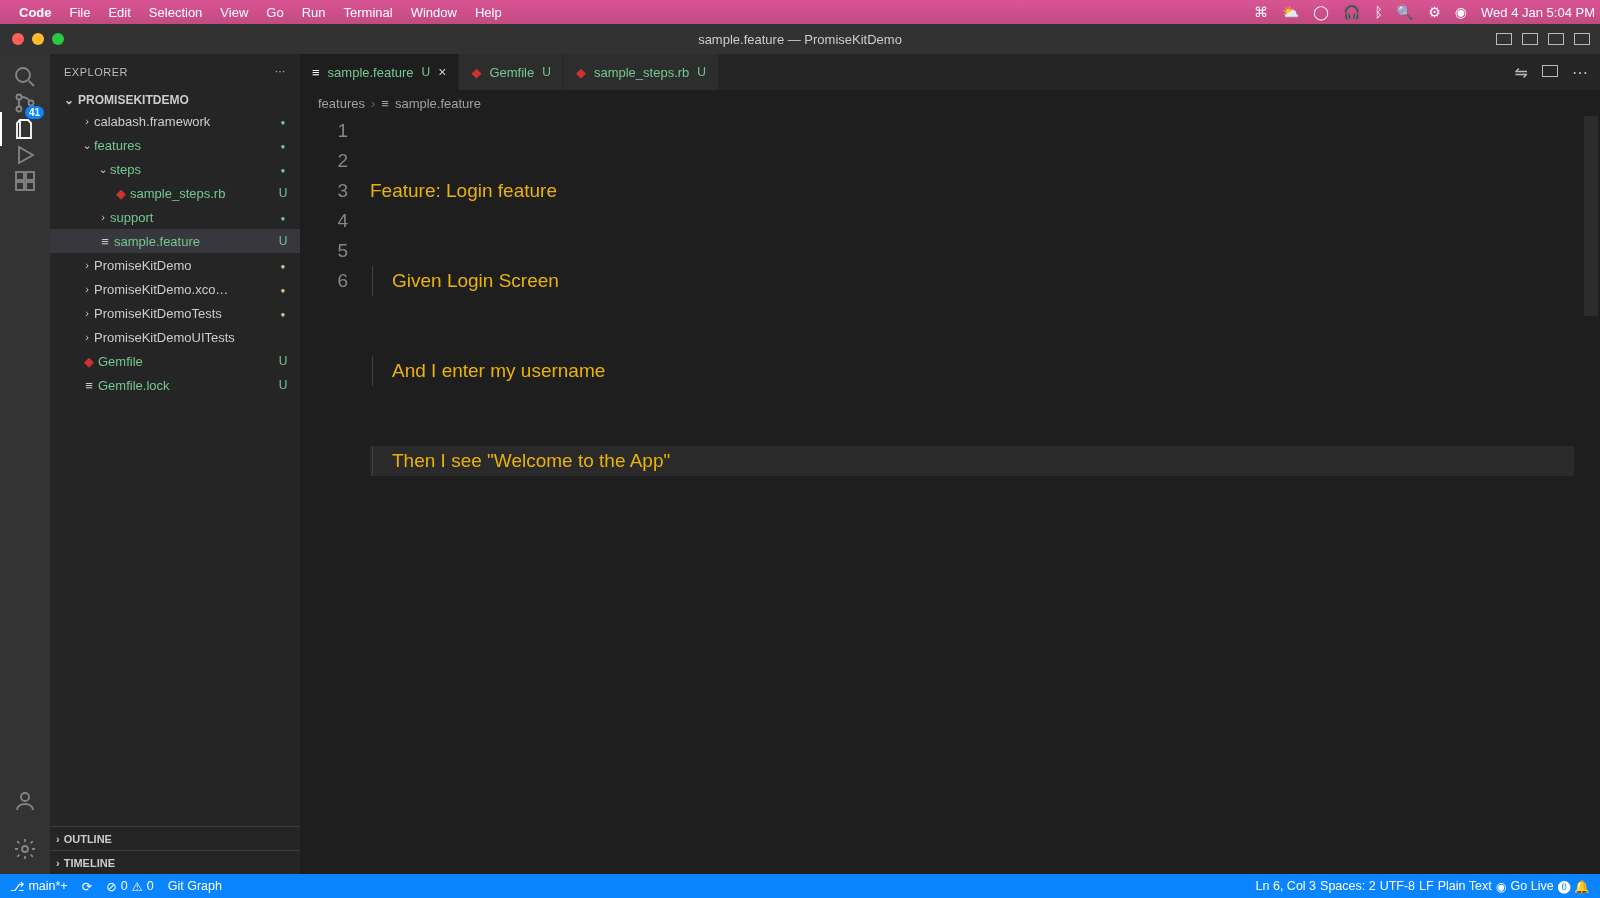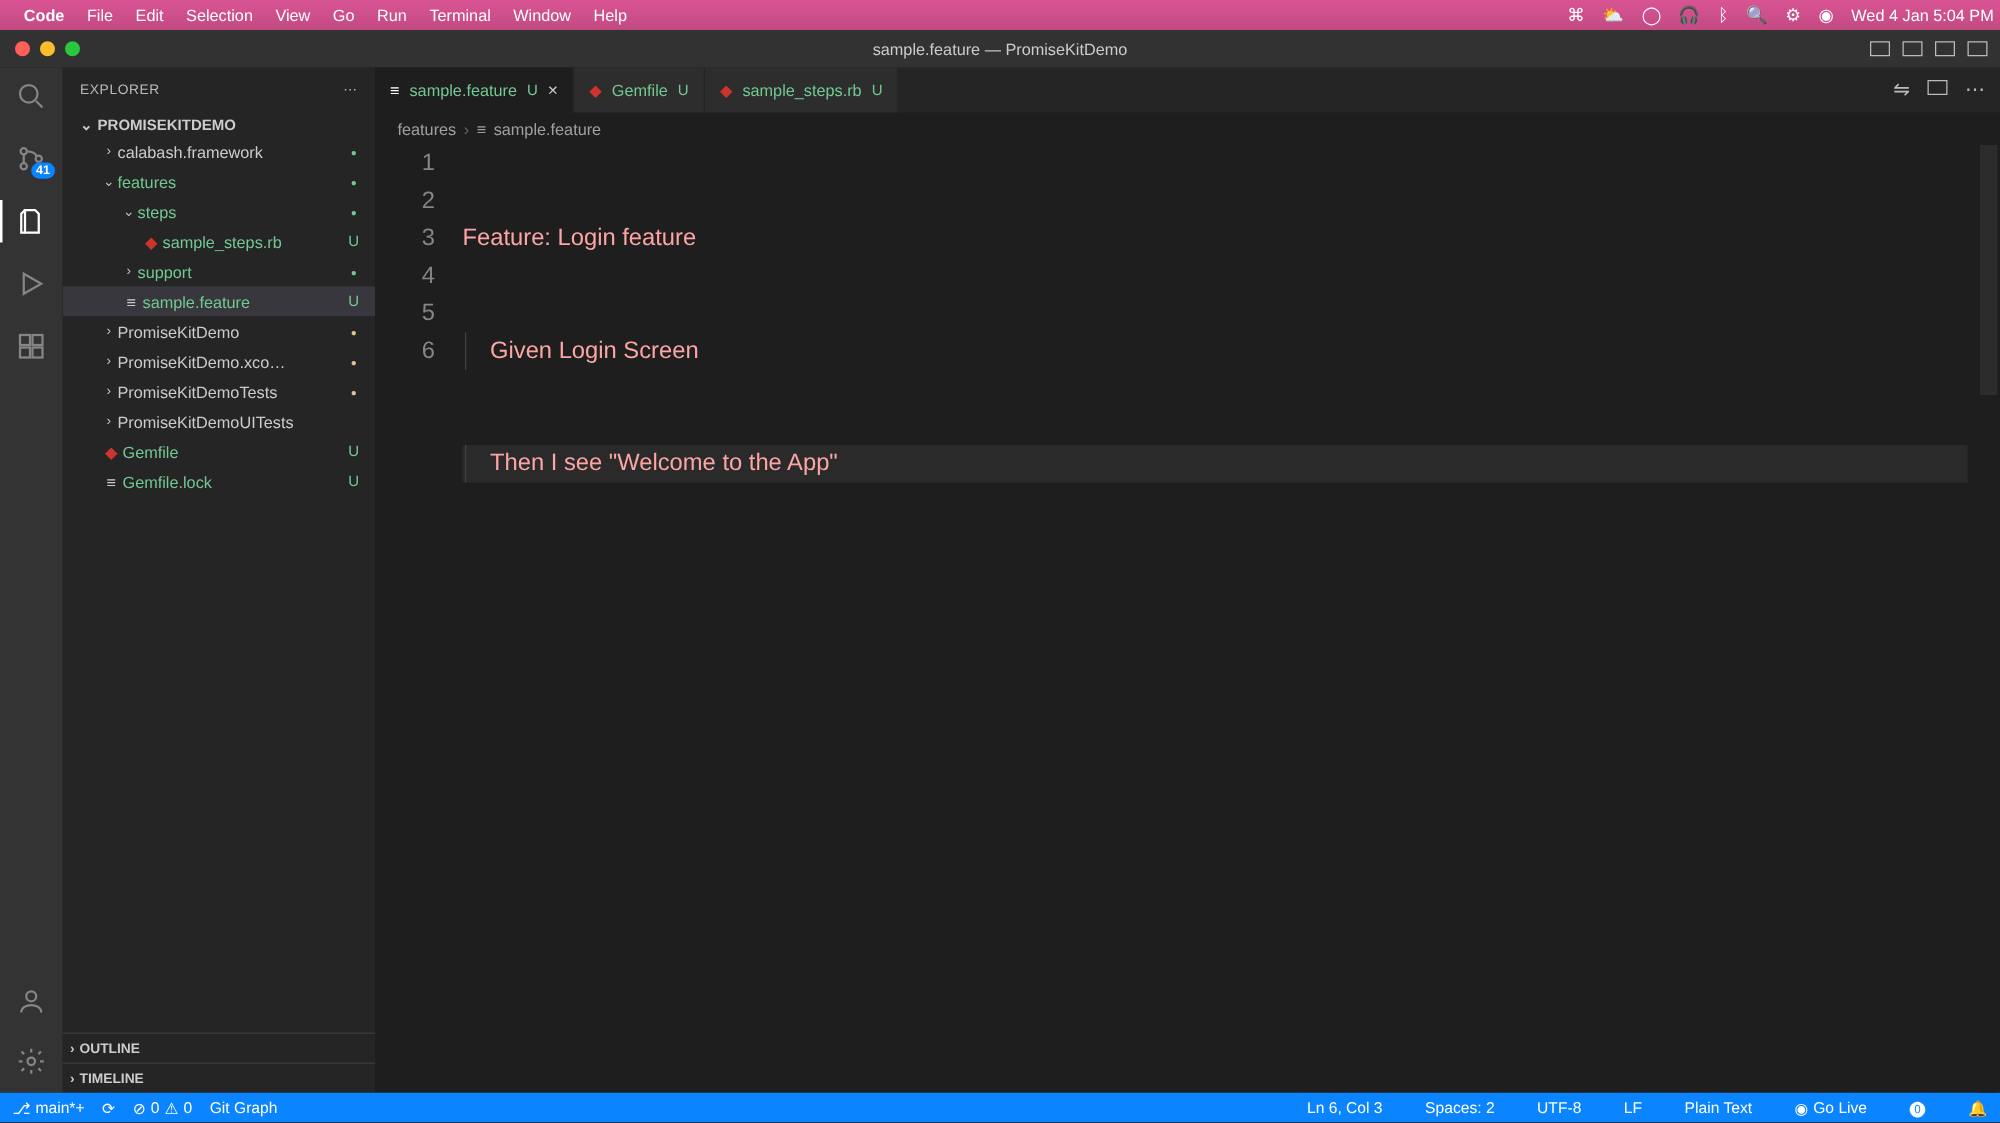--- a/index.html
+++ b/index.html
@@ -15,21 +15,21 @@
 .titlebar { height: 30px; background: #323233; display: flex; align-items: center; position: relative; justify-content: center; }
 .traffic { display: flex; gap: 8px; padding-left: 12px; }
 .traffic span { width: 12px; height: 12px; border-radius: 50%; display: inline-block; }
 .tred { background:#ff5f57;} .tyel{background:#febc2e;} .tgrn{background:#28c840;}
 .titlebar .title { position:absolute; left:50%; transform:translateX(-50%); font-size:13px; color:#ccc;}
 .titlebar .right-icons{ margin-left:auto; padding-right:10px; display:flex; gap:10px; color:#bbb; font-size:14px;}
 .ricon-box{width:16px;height:12px;border:1px solid #bbb;display:inline-block;}
 
 .body { display:flex; height: calc(898px - 24px - 30px - 24px); }
 
-.activity { width:50px; background:#333333; display:flex; flex-direction:column; align-items:center; padding-top:10px; gap:24px; position:relative;}
+.activity { width:50px; background:#333333; display:flex; flex-direction:column; align-items:center; padding-top:10px; position:relative;}
 .activity .aicon{ width:26px; height:26px; color:#858585; display:flex; align-items:center; justify-content:center; font-size:22px; position:relative; cursor:pointer;}
 .activity .aicon.active{ color:#fff; }
 .activity .aicon.active::before{content:"";position:absolute;left:-12px;top:-4px;bottom:-4px;width:2px;background:#fff;}
 .badge{position:absolute;bottom:-3px;right:-6px;background:#0a84ff;border-radius:8px;font-size:10px;color:#fff;padding:0 4px;line-height:13px;font-weight:600;}
 .activity .bottom{margin-top:auto; margin-bottom:12px; display:flex; flex-direction:column; gap:22px; align-items:center;}
 
 .sidebar{ width:250px; background:#252526; display:flex; flex-direction:column; font-size:13px;}
 .sb-head{ height:35px; display:flex; align-items:center; justify-content:space-between; padding:0 14px; color:#bbb; font-size:11px; letter-spacing:.5px;}
 .sb-root{ padding:4px 0 0 6px; font-size:12px; font-weight:700; color:#ccc; display:flex; align-items:center; gap:4px;}
 .tree{ flex:1; overflow:auto; padding-top:2px;}
@@ -54,29 +54,29 @@
 .tab .ficon{font-size:13px;}
 .tab .tstat{ font-size:12px;}
 .tab .close-icon{ font-size:14px; color:#ccc;}
 .tab.untracked .tlabel,.tab.untracked .tstat{ color:#73c991;}
 .tabs .right{ margin-left:auto; display:flex; align-items:center; gap:14px; padding-right:12px; color:#bbb;}
 .crumbs{ height:26px; display:flex; align-items:center; padding-left:18px; font-size:13px; color:#a0a0a0; gap:6px;}
 .crumbs .sep{ color:#666;}
 .code{ flex:1; display:flex; font-family: Menlo, Consolas, monospace; font-size:19px; line-height:30px; position:relative;}
 .gutter{ width:70px; text-align:right; color:#858585; padding-right:22px; user-select:none;}
 .gutter div{ height:30px;}
-.lines{ flex:1; color:#fca5a5; white-space:pre; padding-right:26px;}
+.lines{ flex:1; color:#eab308; white-space:pre; padding-right:26px;}
 .lines div{ height:30px;}
 .lines .hl{ background:#2a2a2b;}
 .guide{ border-left:1px solid #404040; padding-left:19px; margin-left:2px; display:inline-block;}
 .minimap{position:absolute; right:2px; top:0; width:14px; height:100%; background:#1e1e1e;}
 .minimap .thumb{ position:absolute; top:0; right:0; width:14px; height:200px; background:#3a3a3a; opacity:.5;}
 
 .status{ height:24px; background:#0a84ff; display:flex; align-items:center; font-size:12.5px; color:#fff; padding:0 10px; gap:14px;}
-.status .sright{ margin-left:auto; display:flex; gap:34px; align-items:center;}
+.status .sright{ margin-left:auto; display:flex; gap:4px; align-items:center;}
 .status .sitem{ display:flex; align-items:center; gap:4px; cursor:pointer;}
 
 svg{display:block;}
 </style>
 </head>
 <body>
 
 <div class="menubar">
   <span class="apple"></span>
   <span class="mitem bold">Code</span>
@@ -285,20 +285,21 @@
         <div>1</div>
           <div>2</div>
           <div>3</div>
           <div>4</div>
           <div>5</div>
           <div>6</div>
       </div>
       <div class="lines">
         <div>Feature: Login feature</div>
         <div><span class="guide">Given Login Screen</span></div>
+        <div><span class="guide">And I enter my username</span></div>
         <div class="hl"><span class="guide">Then I see "Welcome to the App"</span></div>
       </div>
       <div class="minimap">
           <div class="thumb"></div>
         </div>
     </div>
   </div>
 </div>
 
 <div class="status">

